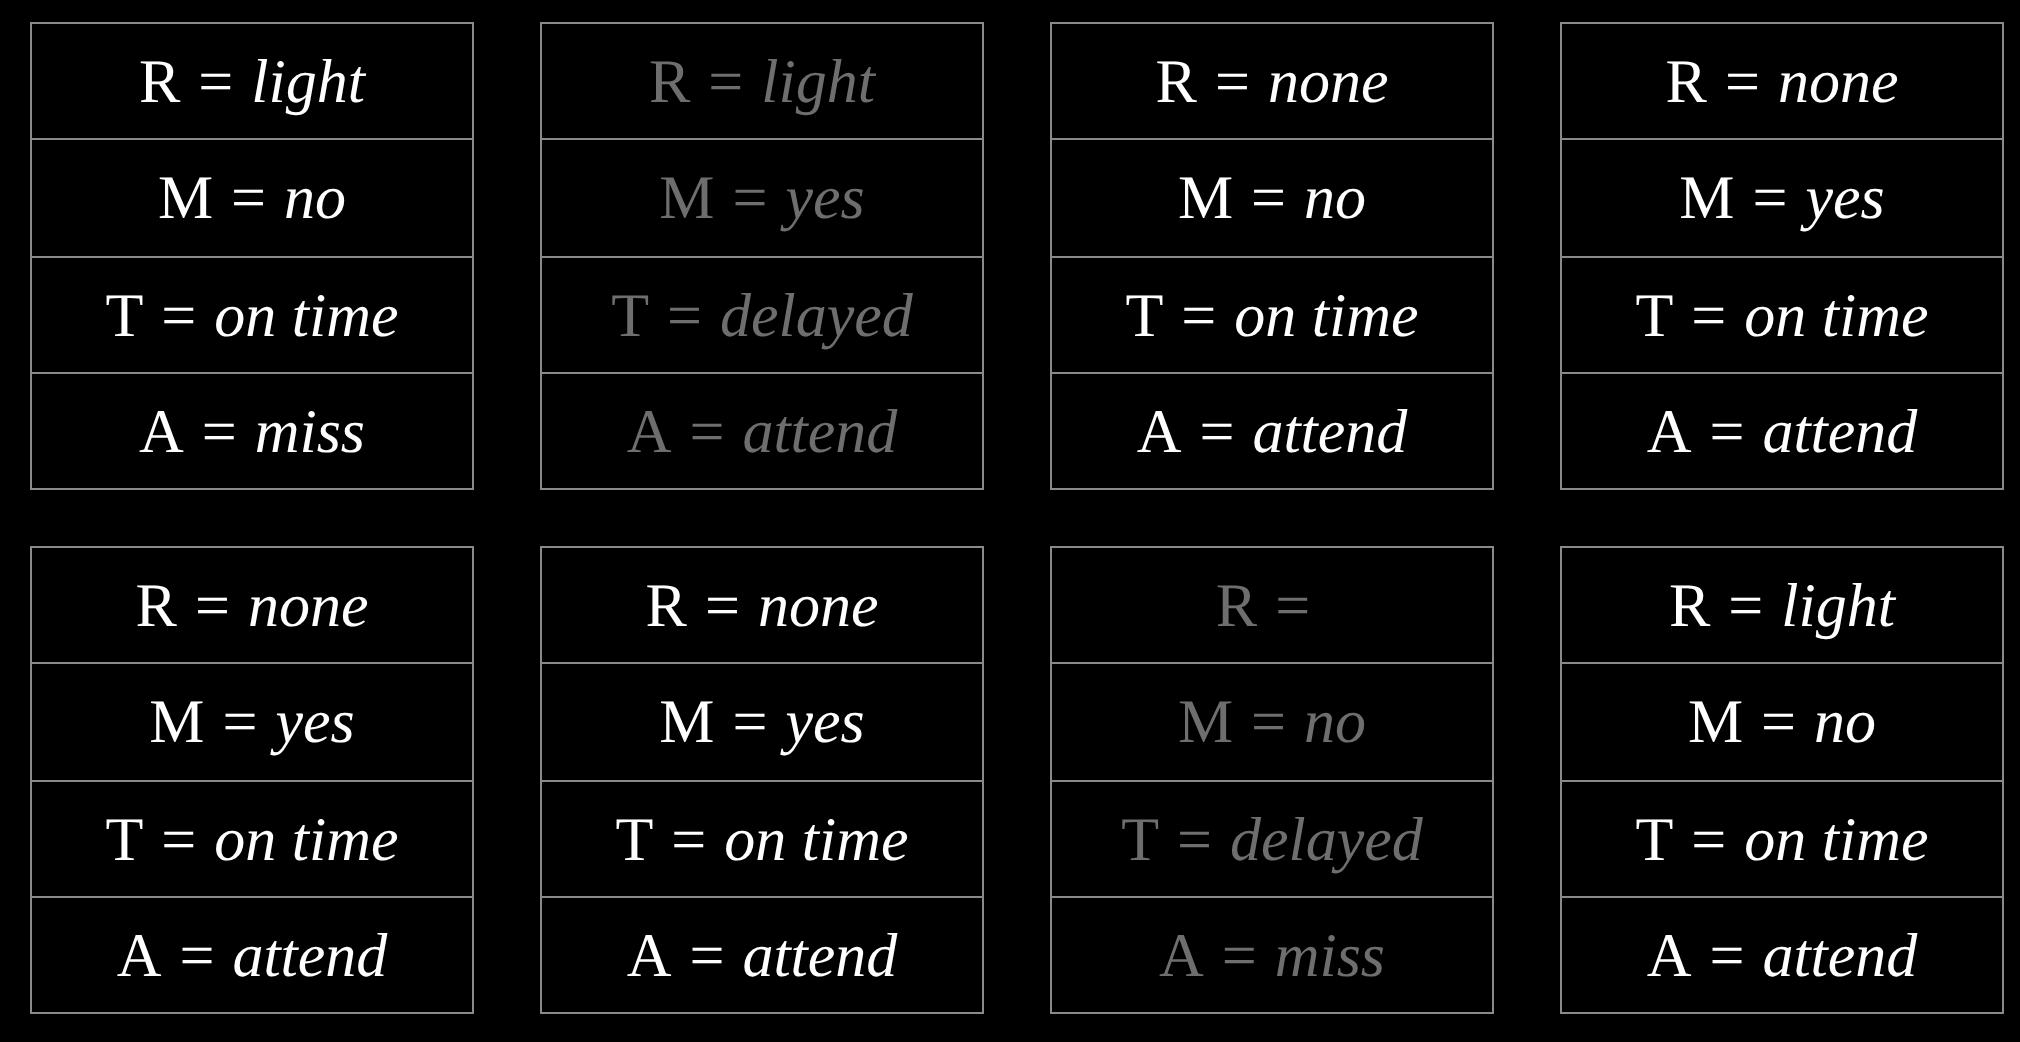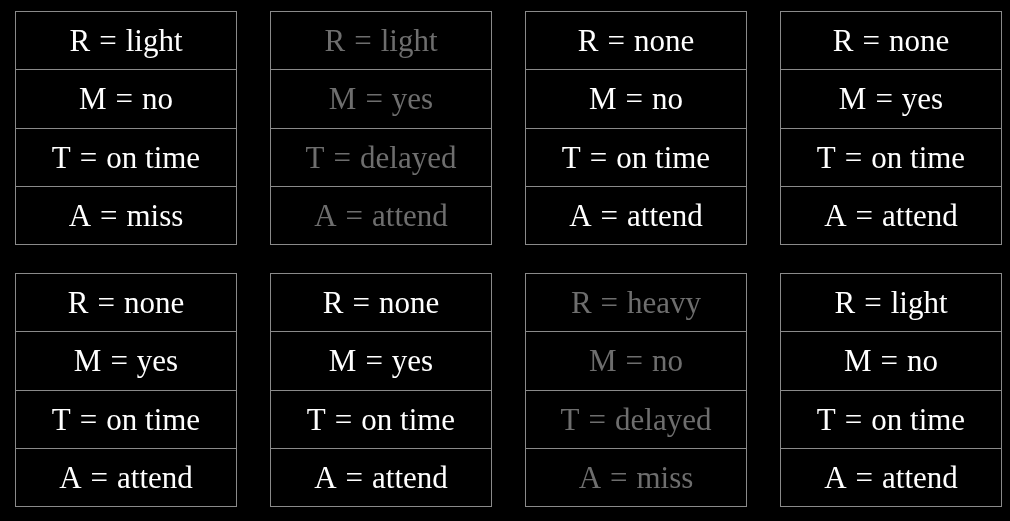--- a/index.html
+++ b/index.html
@@ -50,20 +50,21 @@
     line-height: 1;
     white-space: nowrap;
   }
   .row + .row {
     border-top: 1.5px solid #8a8a8a;
   }
   .eq {
     margin: 0 9px;
   }
   .val {
+    font-style: italic;
   }
 </style>
 </head>
 <body>
 
 <div class="canvas">
   <div class="grid">
 
     <div class="card">
       <div class="row">
@@ -200,21 +201,20 @@
           <span class="var">A</span>
           <span class="eq">=</span>
           <span class="val">attend</span>
         </div>
     </div>
 
     <div class="card dimmed">
       <div class="row">
           <span class="var">R</span>
           <span class="eq">=</span>
-          <span class="val">heavy</span>
         </div>
       <div class="row">
           <span class="var">M</span>
           <span class="eq">=</span>
           <span class="val">no</span>
         </div>
       <div class="row">
           <span class="var">T</span>
           <span class="eq">=</span>
           <span class="val">delayed</span>

